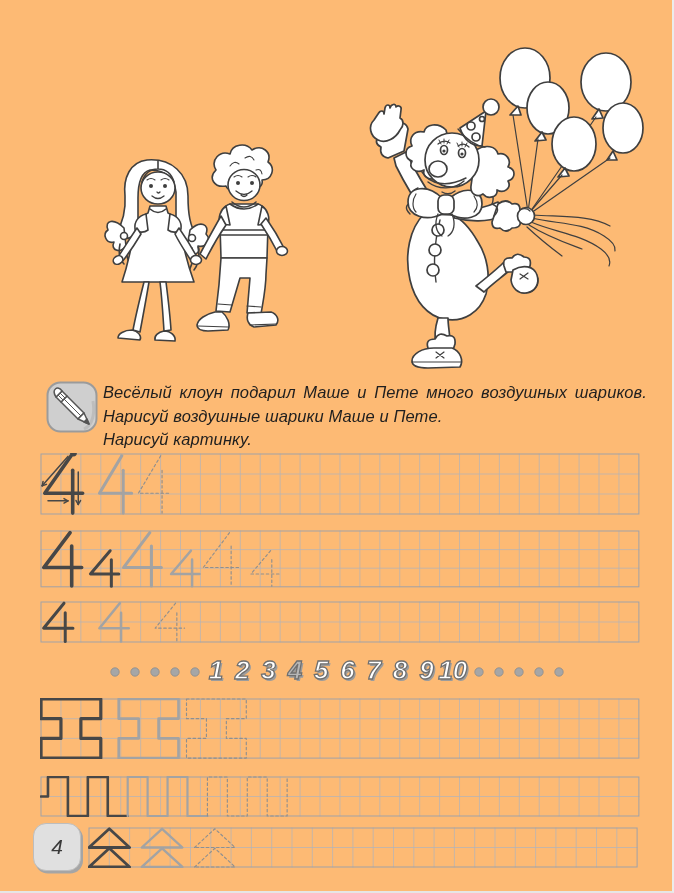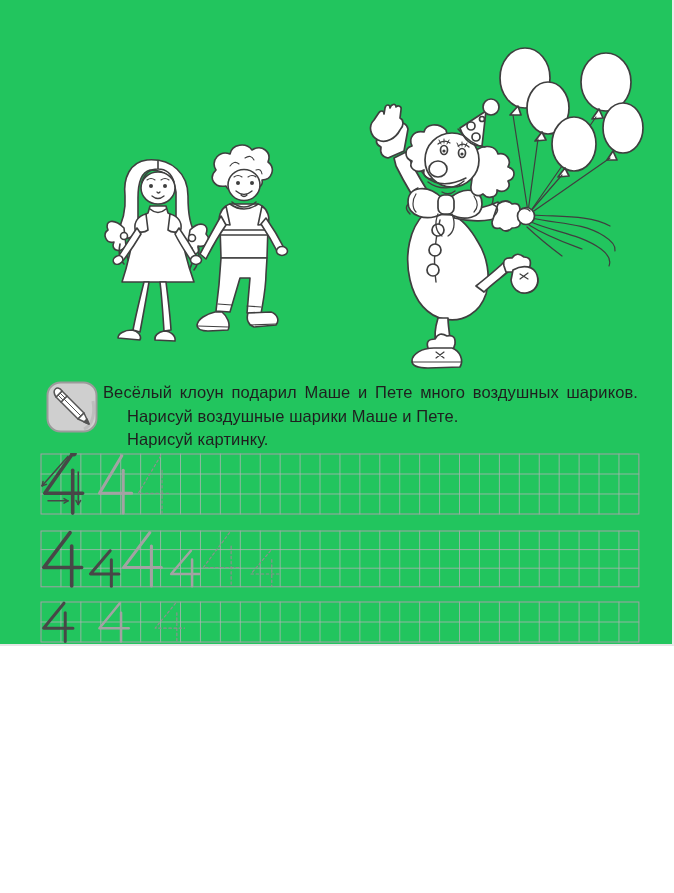--- a/index.html
+++ b/index.html
@@ -1,29 +1,29 @@
 <!DOCTYPE html>
 <html><head>
 <meta charset="utf-8">
 <style>
   html,body{margin:0;padding:0;background:#ffffff;}
   #stage{
-    position:relative;width:674px;height:646px;background:#22c55e;overflow:hidden;
+    position:relative;width:674px;height:893px;background:#fdba74;overflow:hidden;
     font-family:"Liberation Sans",sans-serif;
-    border-right:2px solid #ececec;border-bottom:2px solid #e6e6e6;box-sizing:border-box;
+    border-right:2px solid #ececec;border-bottom:2px solid #e6e6e6;box-sizing:border-box;font-style:italic;
   }
   .abs{position:absolute;}
   .grid-row{position:absolute;}
   #instruction-text{
     position:absolute;left:103px;top:381px;width:540px;
     font-size:16.5px;line-height:23.5px;color:#1f1f1f;font-weight:500;
     letter-spacing:0.1px;
   }
   #instruction-text .l1{word-spacing:3px;white-space:nowrap;}
-  #instruction-text .ln{white-space:nowrap;margin-left:24px;}
+  #instruction-text .ln{white-space:nowrap;}
   #pencil-badge{position:absolute;left:46px;top:381px;width:52px;height:52px;}
   #page-badge{
     position:absolute;left:33px;top:823px;width:46px;height:46px;
     background:#e0e0e0;border:1px solid #bdbdbd;border-radius:13px;
     box-shadow:2px 2.5px 0 #a5a5a5;
     display:flex;align-items:center;justify-content:center;
     font-size:21px;color:#3a3a3a;
   }
   svg{display:block;}
 </style>

